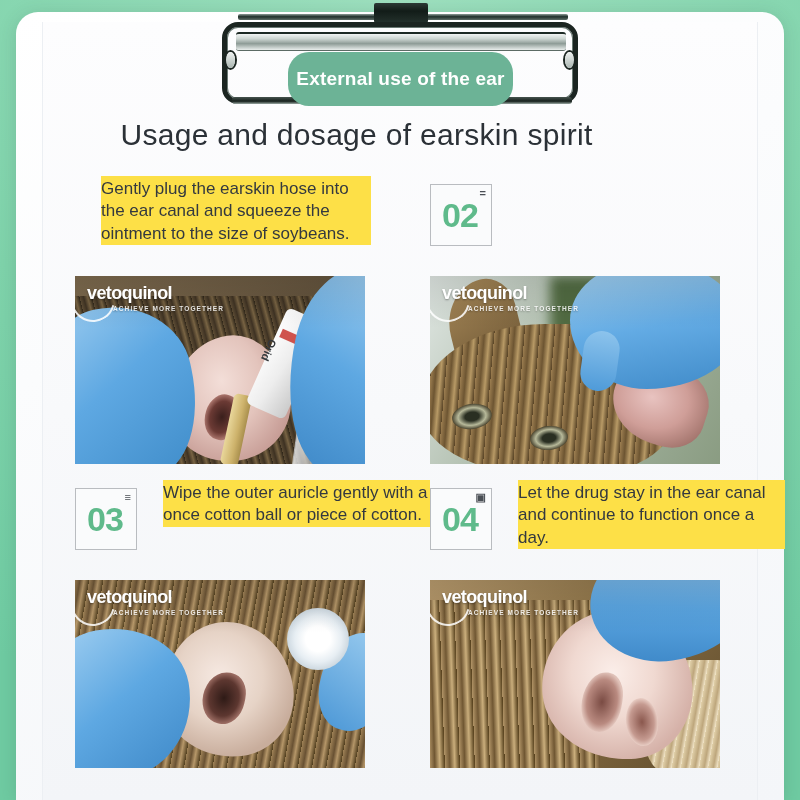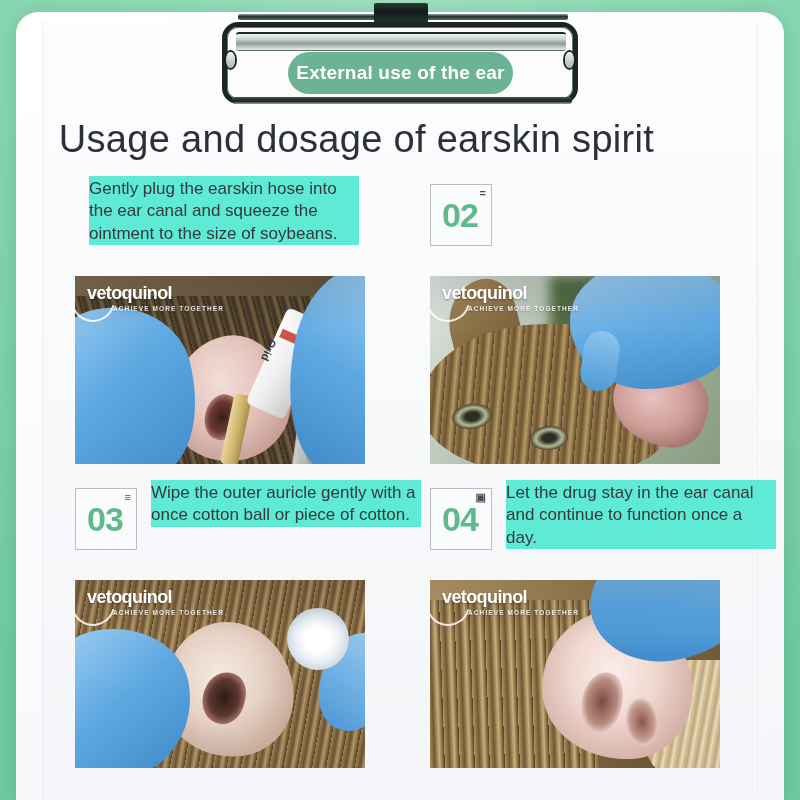--- a/index.html
+++ b/index.html
@@ -68,33 +68,33 @@
   .clip-rivet.l{left:226px;top:52px;}
   .clip-rivet.r{left:565px;top:52px;}
   .clip-bottom{
     position:absolute;left:232px;top:97px;width:340px;height:7px;
     background:linear-gradient(180deg,#47544f 0%,#16201c 60%,#9aa8a3 100%);
     border-radius:3px;
   }
 
   
   .pill{
-    position:absolute;left:288px;top:52px;width:225px;height:42px;
+    position:absolute;left:288px;top:52px;width:225px;height:54px;
     background:#6cb396;
     border-radius:21px;
     display:flex;align-items:center;justify-content:center;
     color:#ffffff;font-size:19px;font-weight:bold;letter-spacing:.2px;
     z-index:5;
   }
 
   
   .page-title{
     position:absolute;left:0;top:118px;width:713px;
     text-align:center;
-    font-size:38px;color:#2b3137;font-weight:400;
+    font-size:30px;color:#2b3137;font-weight:400;
     letter-spacing:.3px;
   }
 
   
   .grid{position:absolute;left:0;top:176px;width:800px;}
   .row{display:flex;}
   .cell{width:355px;}
   .cell.left{margin-left:75px;}
   .cell.right{margin-left:0px;}
 
@@ -109,23 +109,23 @@
   }
   .badge .num{
     font-size:34px;font-weight:bold;color:#5fba8b;letter-spacing:-1px;
     line-height:1;padding-right:2px;
   }
   .badge .tick{
     position:absolute;right:5px;top:4px;
     font-size:11px;color:#4a4f55;line-height:8px;font-weight:bold;
   }
   .step-text{
-    margin-left:14px;
+    margin-left:26px;
     font-size:17px;line-height:1.32;color:#34393f;
-    background:#5eead4;
+    background:#fde047;
     padding-top:2px;
     max-width:270px;
   }
 
   
   .photo{
     position:relative;width:290px;height:188px;overflow:hidden;
     margin-top:4px;
   }
   .photo .logo{

